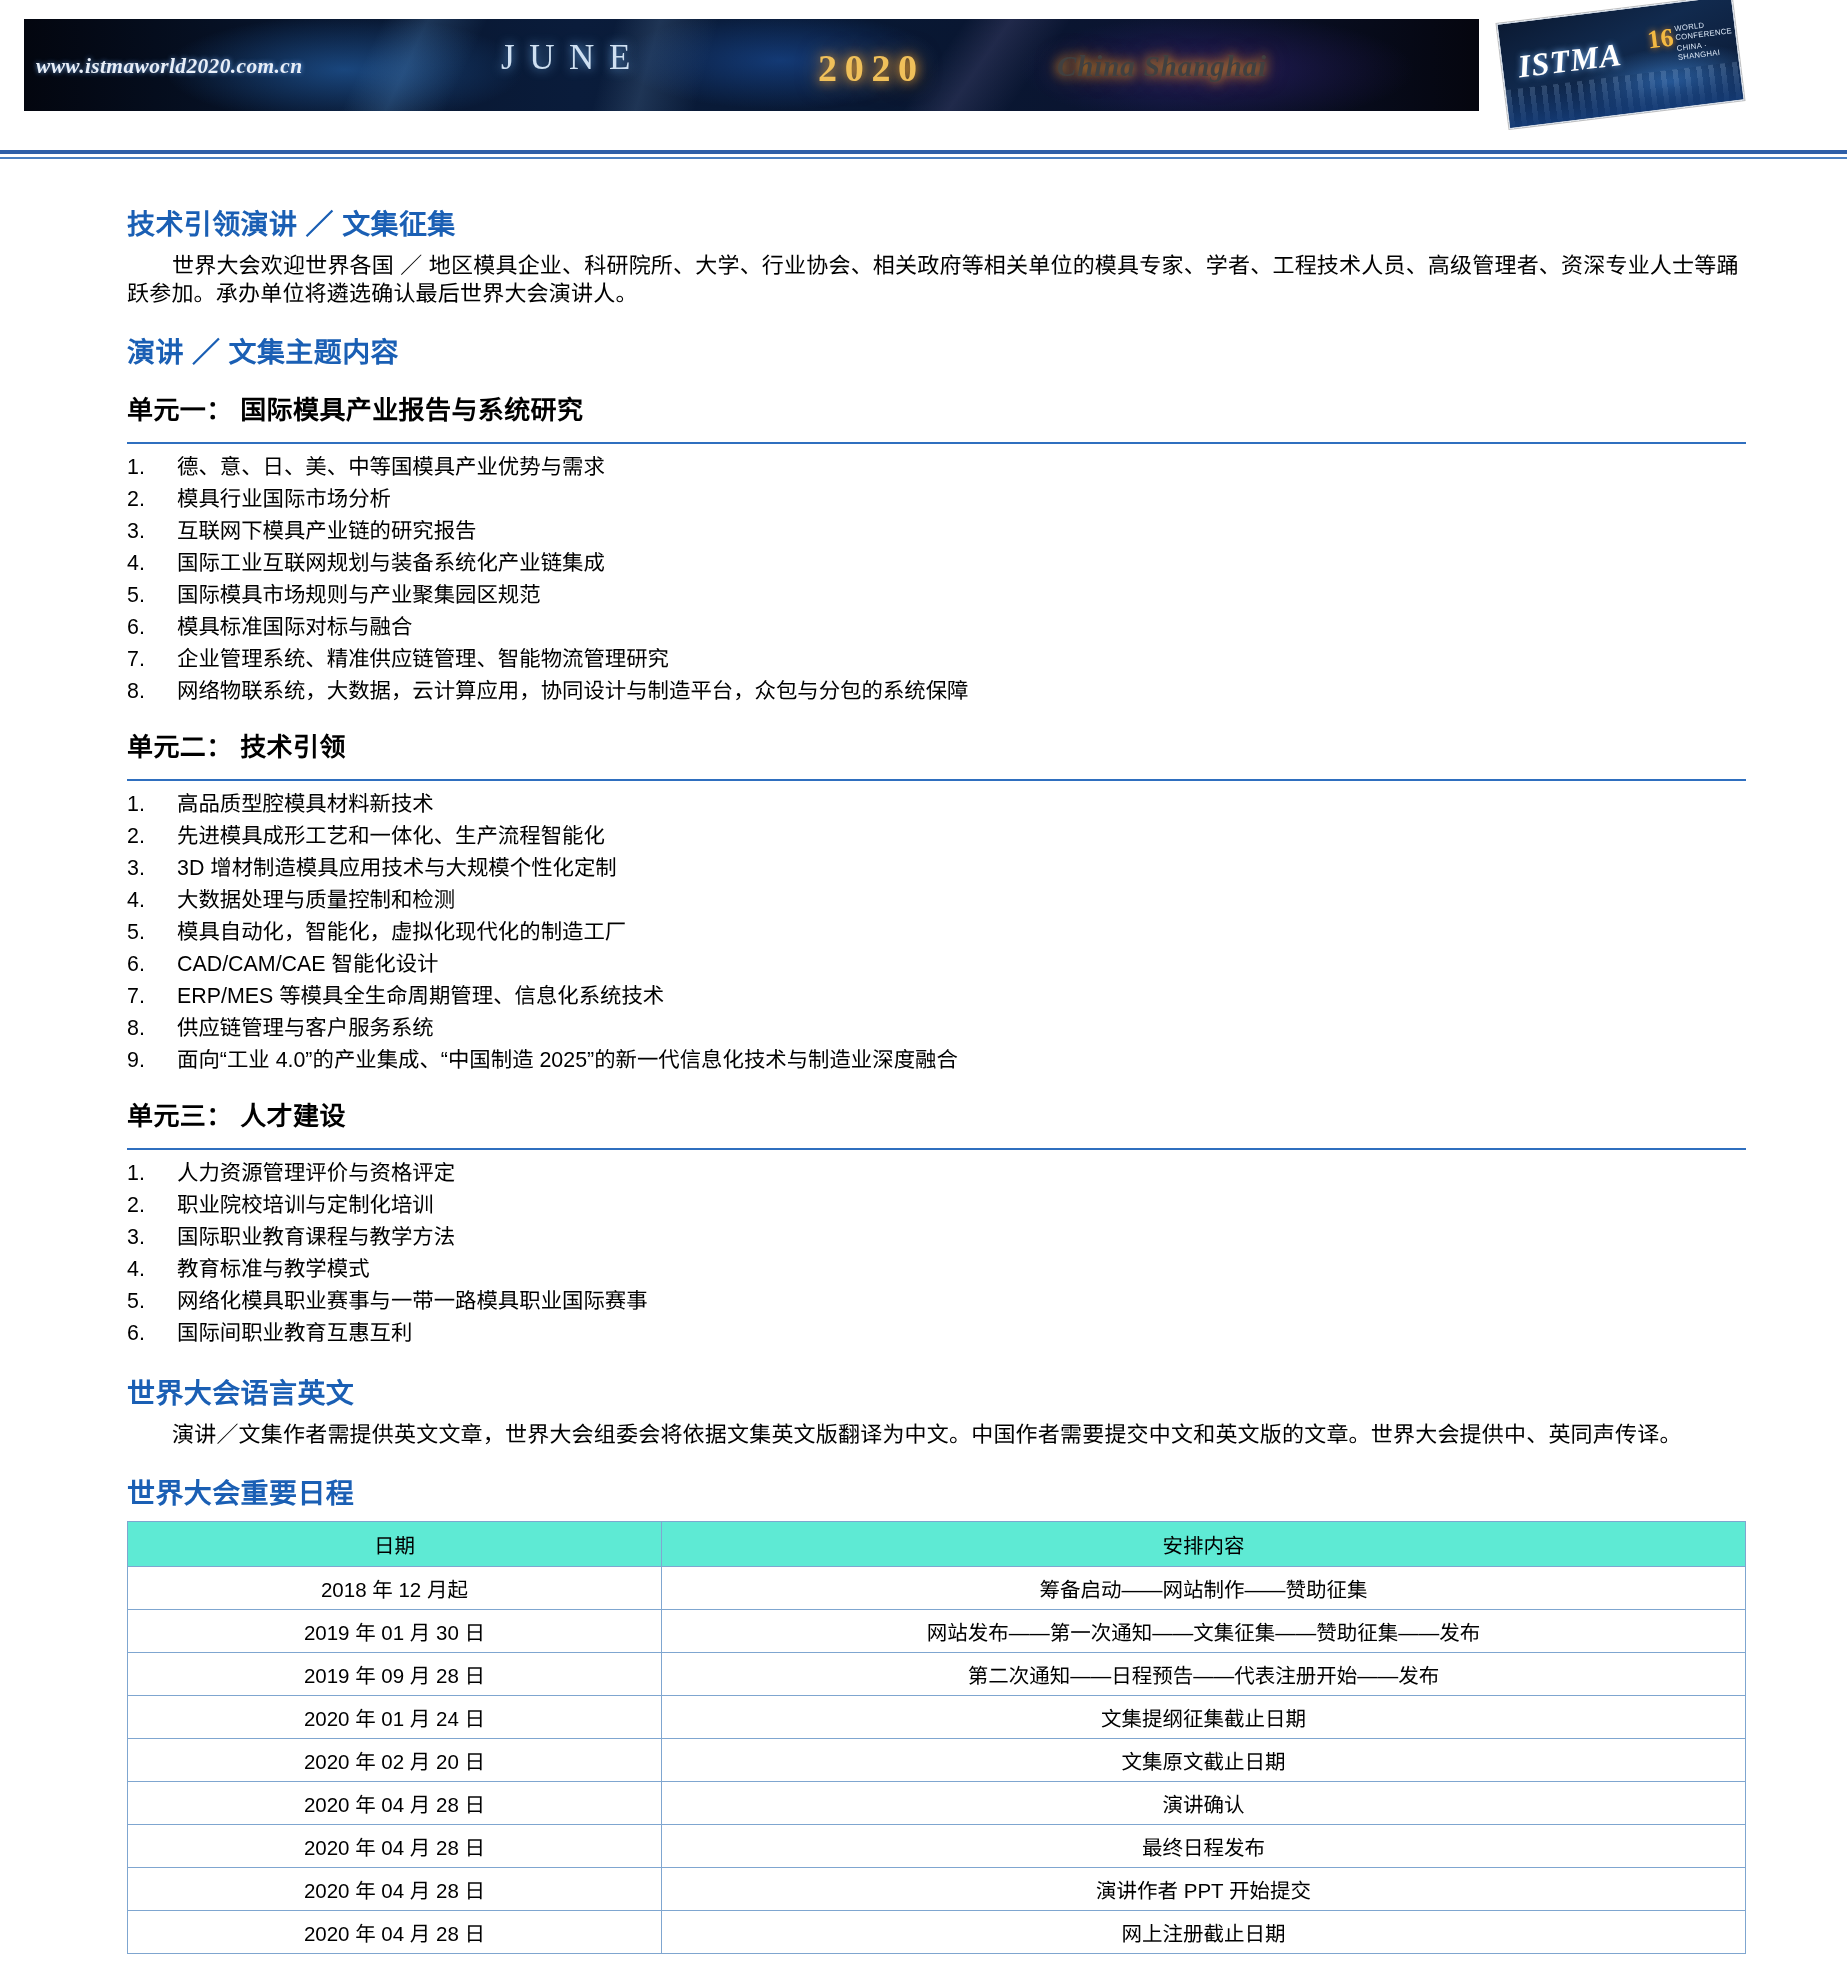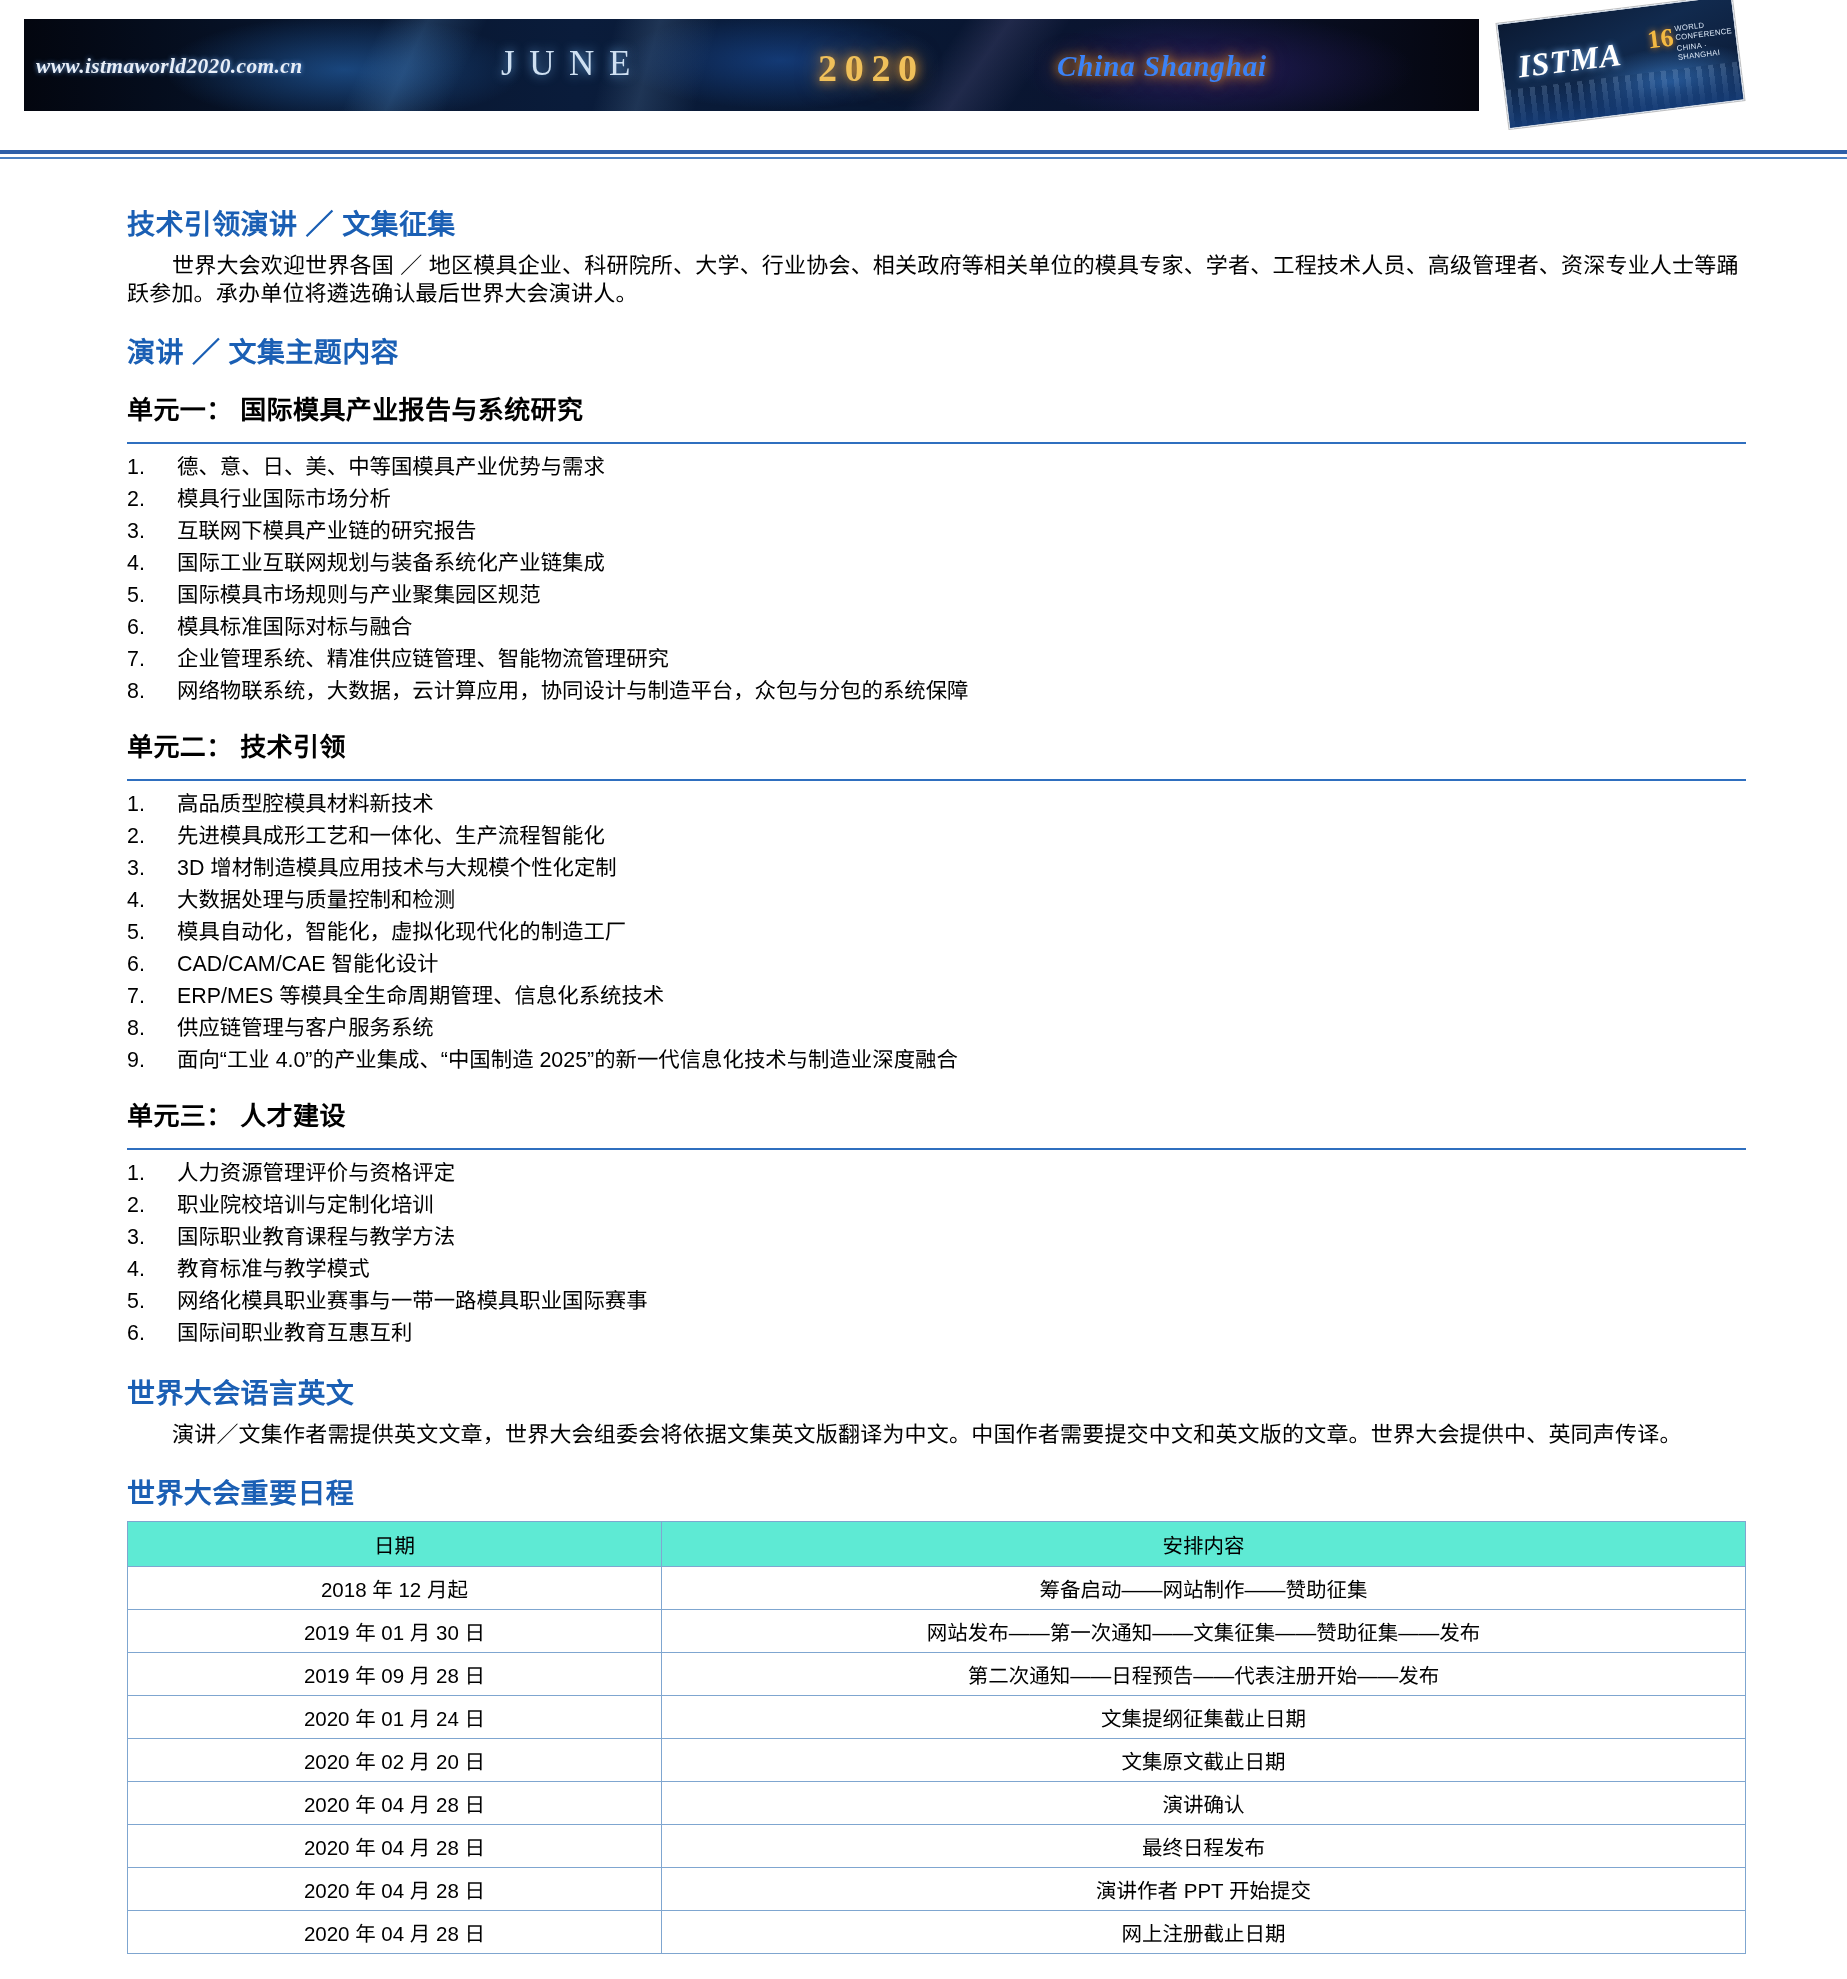--- a/index.html
+++ b/index.html
@@ -54,21 +54,21 @@
     font-weight: bold;
     font-size: 21.4px;
     letter-spacing: 0.4px;
     color: #e8eef7;
     text-shadow: 0 0 5.1px rgba(120,180,255,0.8);
     z-index: 3;
   }
   .banner-june {
     position: absolute;
     left: 501px;
-    top: 44px;
+    top: 38px;
     font-family: "Liberation Serif", "DejaVu Serif", serif;
     font-size: 35px;
     font-weight: normal;
     letter-spacing: 14.6px;
     color: #cfe0f2;
     text-shadow: 0 0 10.3px rgba(120,190,255,0.9);
     z-index: 3;
   }
   .banner-year {
     position: absolute;
@@ -84,21 +84,21 @@
   }
   .banner-city {
     position: absolute;
     left: 1057px;
     top: 50px;
     font-family: "Liberation Serif", "DejaVu Serif", serif;
     font-style: italic;
     font-weight: bold;
     font-size: 29px;
     letter-spacing: 0.9px;
-    color: #3b82f6;
+    color: #404040;
     text-shadow: 0 0 10.3px rgba(255,165,30,0.95), 0 0 22px rgba(255,120,0,0.55);
     z-index: 3;
   }
   .banner-logo {
     position: absolute;
     left: 1502px;
     top: 8.6px;
     width: 235px;
     height: 104px;
     transform: rotate(-7deg);

